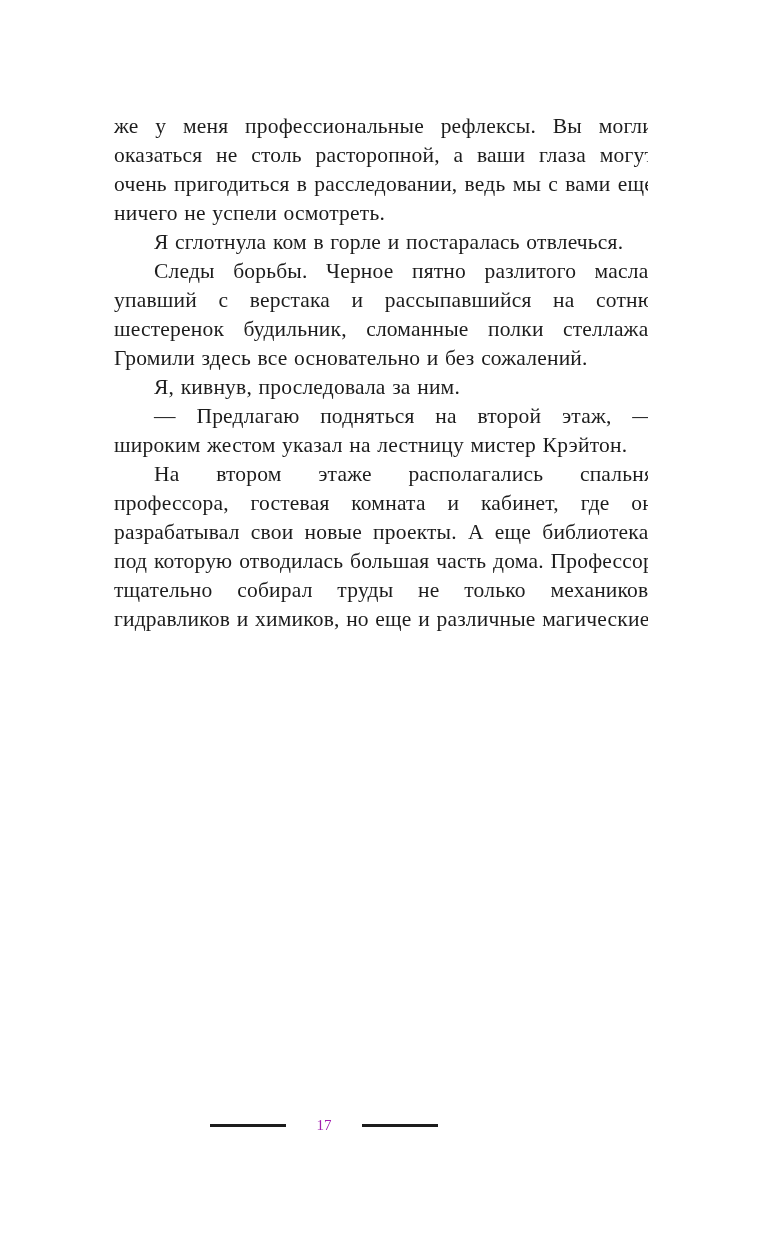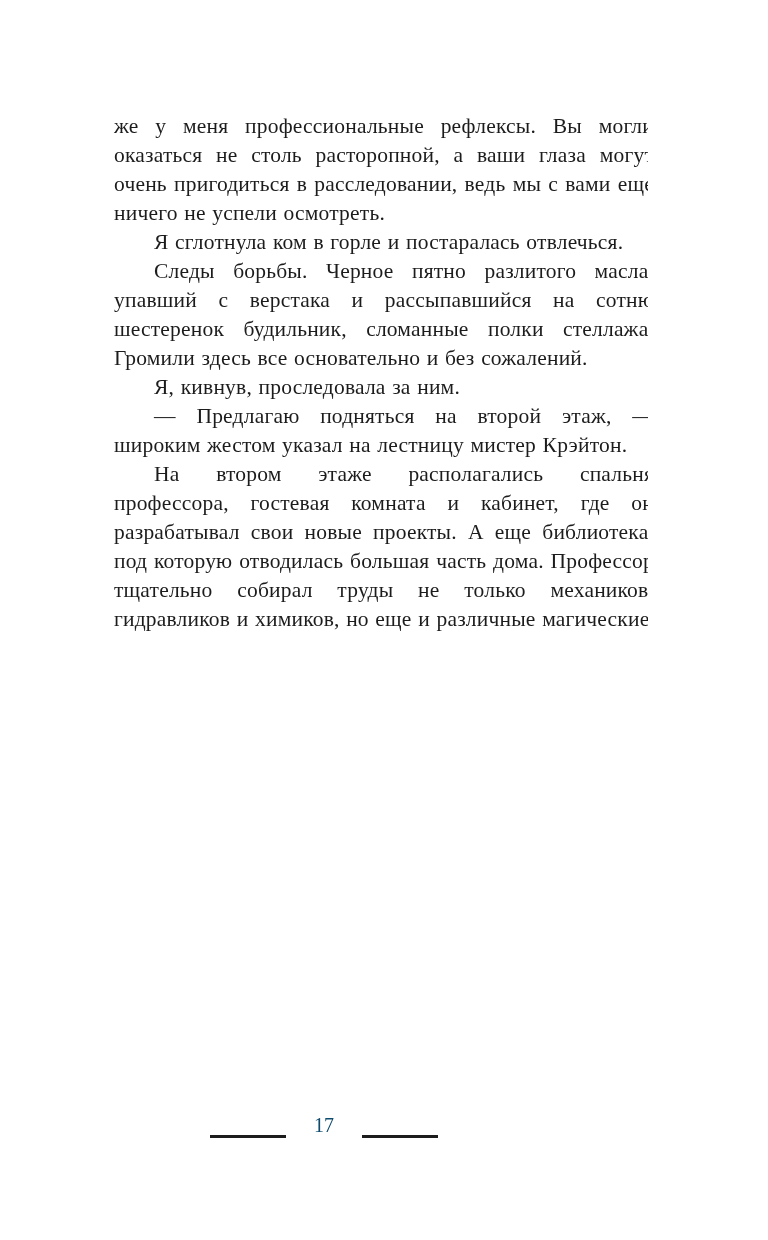--- a/index.html
+++ b/index.html
@@ -35,26 +35,26 @@
     }
     .text-block p.no-indent {
       text-indent: 0;
     }
     .page-footer {
       position: absolute;
       left: 0;
       top: 1112px;
       width: 100%;
       display: flex;
-      align-items: flex-end;
+      align-items: center;
       justify-content: center;
       gap: 26px;
-      font-size: 20px;
+      font-size: 15px;
       line-height: 26px;
-      color: #0c4a6e;
+      color: #a21caf;
     }
     .footer-rule {
       width: 76px;
       height: 3px;
       background: #1c1c1c;
     }
     .page-number {
       min-width: 24px;
       text-align: center;
     }

